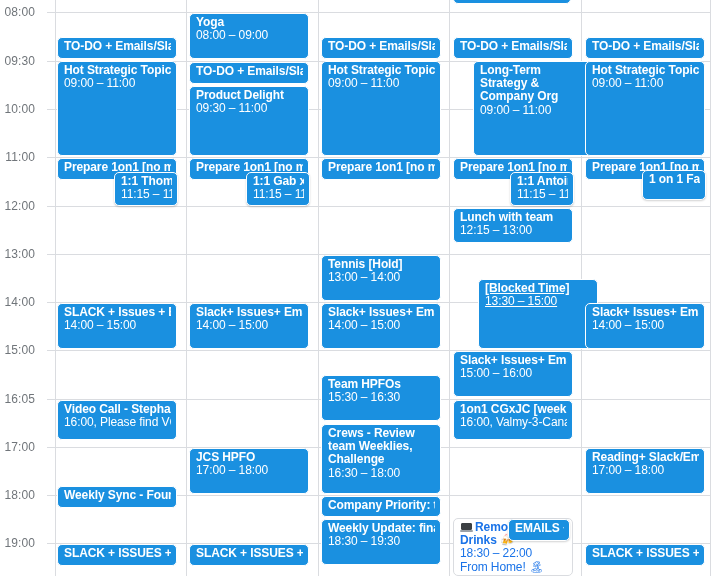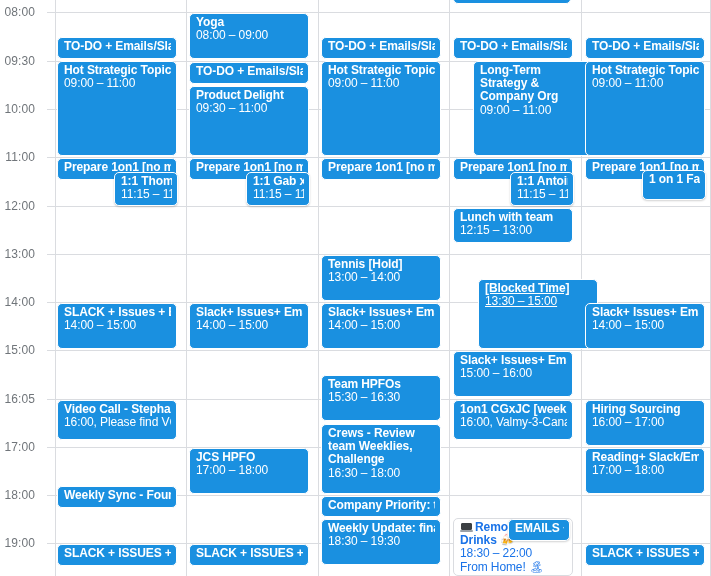--- a/index.html
+++ b/index.html
@@ -315,24 +315,20 @@
     <div class="event" style="left: 585px; top: 158px; width: 120px; height: 22px;">
       <span class="etitle">Prepare 1on1 [no meetings]</span>
     </div>
     <div class="event overlay" style="left: 642px; top: 170px; width: 64px; height: 30px;">
       <span class="etitle">1 on 1 Fabien</span>
     </div>
     <div class="event" style="left: 585px; top: 303px; width: 120px; height: 46px;">
       <span class="etitle">Slack+ Issues+ Emails</span>
       <span class="etime">14:00 – 15:00</span>
     </div>
-    <div class="event" style="left: 585px; top: 400px; width: 120px; height: 46px;">
-      <span class="etitle">Hiring Sourcing</span>
-      <span class="etime">16:00 – 17:00</span>
-    </div>
     <div class="event" style="left: 585px; top: 448px; width: 120px; height: 46px;">
       <span class="etitle">Reading+ Slack/Emails</span>
       <span class="etime">17:00 – 18:00</span>
     </div>
     <div class="event" style="left: 585px; top: 544px; width: 120px; height: 22px;">
       <span class="etitle">SLACK + ISSUES + EMAILS</span>
     </div>
   </div>
 
 </body></html>

